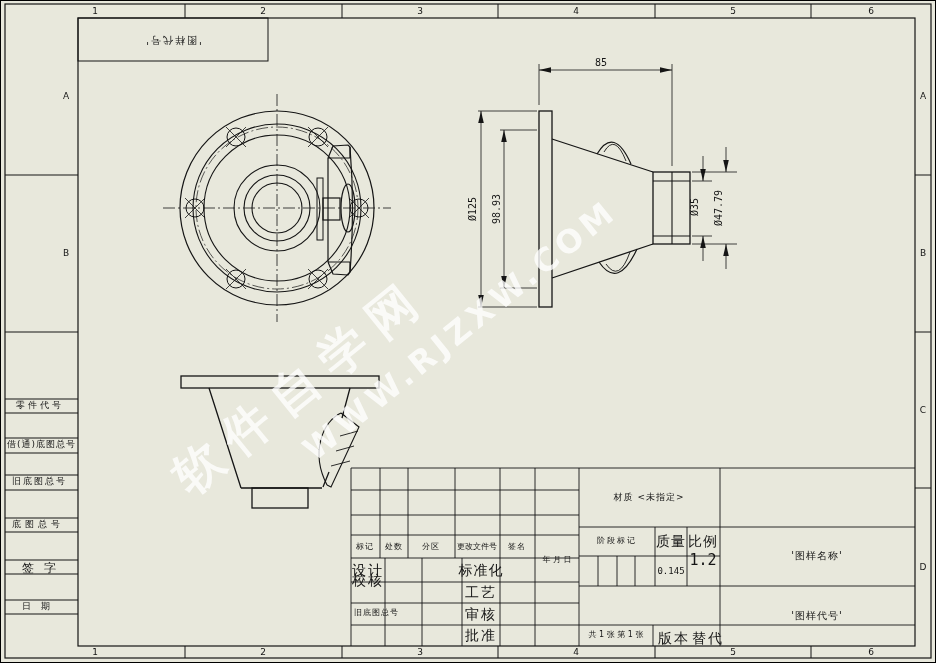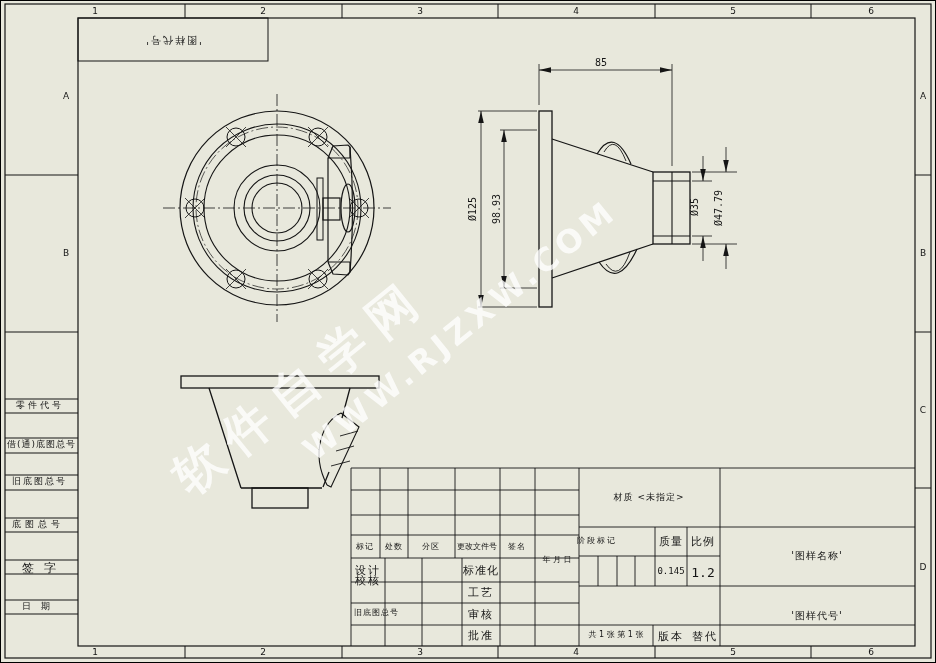--- a/index.html
+++ b/index.html
@@ -4,21 +4,21 @@
 <style>
   html,body{margin:0;padding:0;background:#9a9a90;}
   #stage{position:relative;width:936px;height:663px;background:#e8e8dc;overflow:hidden;
          box-shadow:inset 0 0 0 1px #000;font-family:"DejaVu Sans",sans-serif;}
   #art{position:absolute;left:0;top:0;}
   .t{position:absolute;color:#151515;white-space:nowrap;font-family:"DejaVu Sans",sans-serif;line-height:1;}
   .c{transform:translate(-50%,-50%);}
   .r90{transform:translate(-50%,-50%) rotate(-90deg);}
   .r180{transform:translate(-50%,-50%) rotate(180deg);}
   .zone{font-size:9px;}
-  .tb{font-size:11px;letter-spacing:2px;}
+  .tb{font-size:14px;letter-spacing:2px;}
   .tbs{font-size:8px;letter-spacing:0;}
   .ml{font-size:9px;letter-spacing:3px;}
   .dim{font-size:10px;font-family:"DejaVu Sans Mono",monospace;letter-spacing:0;}
   .wm{position:absolute;color:rgba(255,255,255,0.78);pointer-events:none;font-weight:bold;}
   .wm1{font-size:48px;letter-spacing:14px;}
   .wm2{font-size:32px;letter-spacing:5px;font-family:"DejaVu Sans",sans-serif;}
 </style>
 </head>
 <body>
 
@@ -182,25 +182,25 @@
 
 <div class="t c tb" style="left:368px;top:570px">设计</div>
 <div class="t c tb" style="left:481px;top:570px;letter-spacing:1px">标准化</div>
 <div class="t c tb" style="left:368px;top:580px">校核</div>
 <div class="t c tb" style="left:481px;top:592px">工艺</div>
 <div class="t tbs" style="left:354px;top:609px;letter-spacing:1px">旧底图总号</div>
 <div class="t c tb" style="left:481px;top:614px">审核</div>
 <div class="t c tb" style="left:481px;top:635px">批准</div>
 
 <div class="t c" style="left:649px;top:497px;font-size:9px;letter-spacing:1px">材质 &lt;未指定&gt;</div>
-<div class="t c tbs" style="left:597px;top:541px;letter-spacing:2px">阶段标记</div>
+<div class="t c tbs" style="left:617px;top:541px;letter-spacing:2px">阶段标记</div>
 <div class="t c tb" style="left:671px;top:541px;letter-spacing:1px">质量</div>
 <div class="t c tb" style="left:703px;top:541px;letter-spacing:1px">比例</div>
 <div class="t c dim" style="left:671px;top:571px;font-size:9px">0.145</div>
-<div class="t c dim" style="left:703px;top:572px;font-size:13px">1.2</div>
+<div class="t c dim" style="left:703px;top:560px;font-size:15px">1.2</div>
 
 <div class="t c" style="left:817px;top:556px;font-size:10px;letter-spacing:1px">'图样名称'</div>
 <div class="t c" style="left:817px;top:616px;font-size:10px;letter-spacing:1px">'图样代号'</div>
 
 <div class="t c tbs" style="left:616px;top:635px">共 1 张 第 1 张</div>
 <div class="t tb" style="left:658px;top:631px">版本</div>
 <div class="t tb" style="left:692px;top:631px">替代</div>
 
 <div class="t c wm wm1" style="left:300px;top:385px;transform:translate(-50%,-50%) rotate(-39deg)">软件自学网</div>
 <div class="t c wm wm2" style="left:460px;top:330px;transform:translate(-50%,-50%) rotate(-39deg)">WWW.RJZXW.COM</div>

